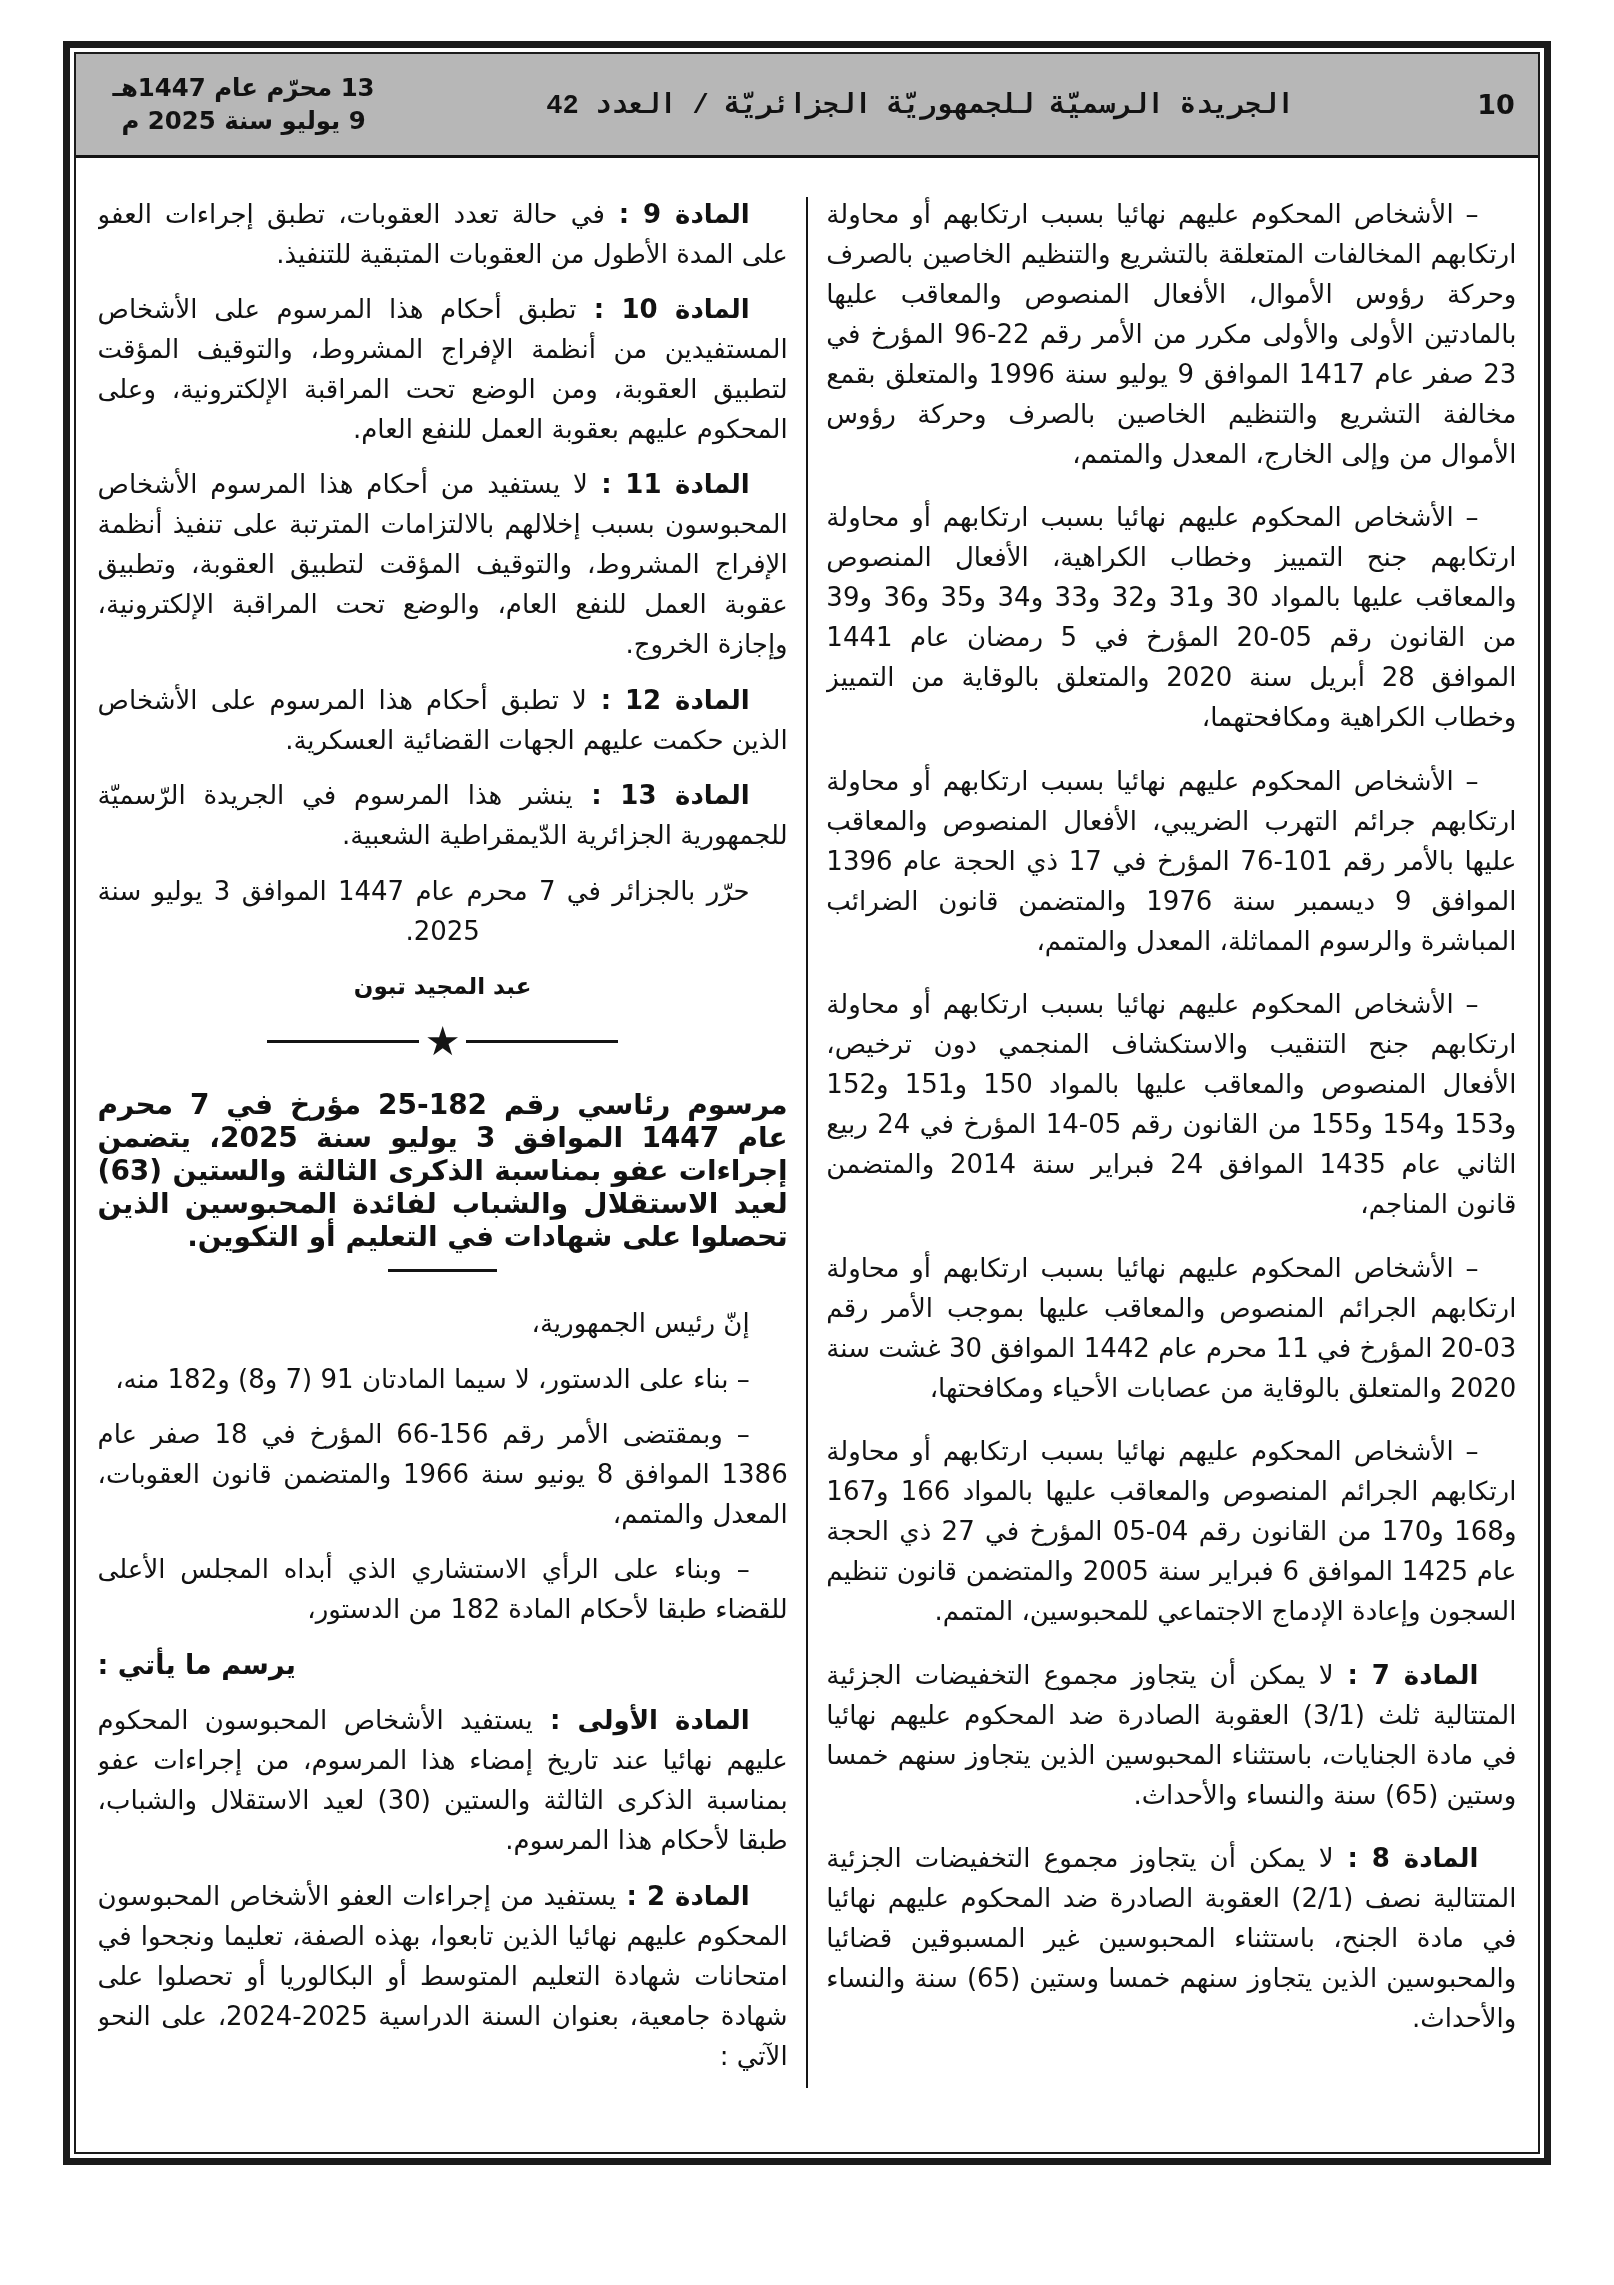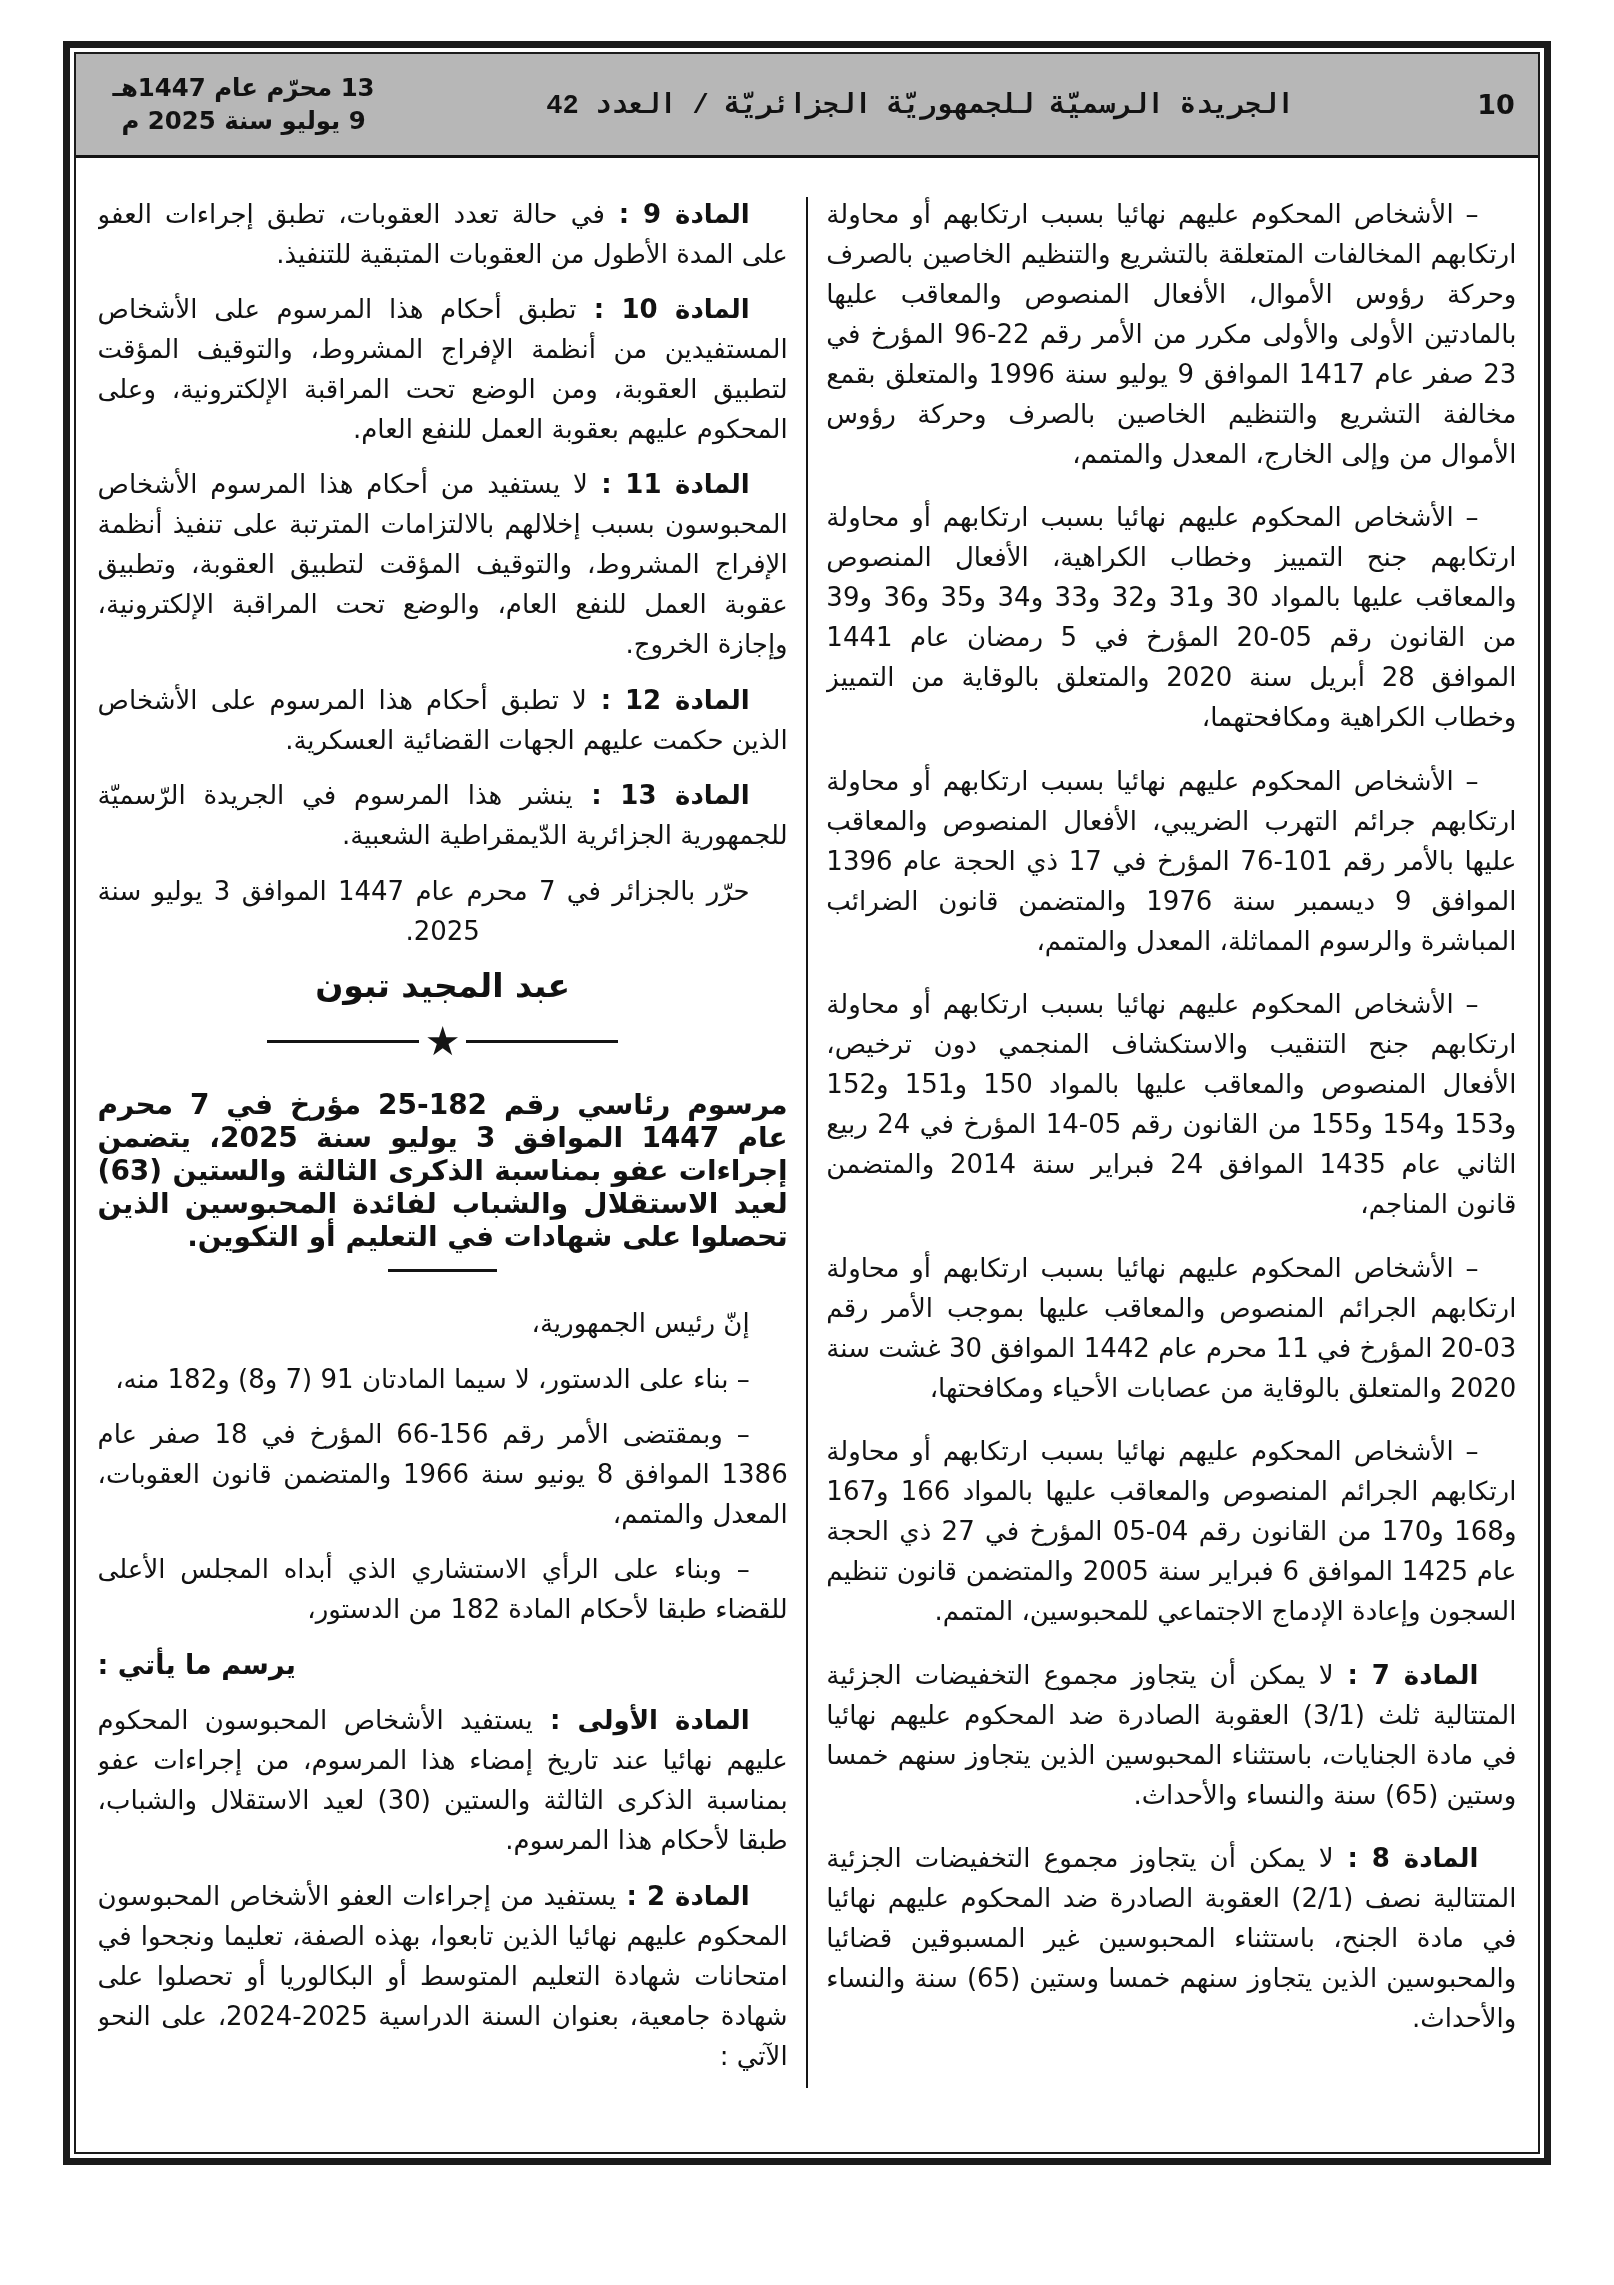--- a/index.html
+++ b/index.html
@@ -77,21 +77,21 @@
     line-height: 40px;
     text-align: justify;
     text-indent: 38px;
   }
   .col-left p { margin-bottom: 15.4px; }
   .art b { font-weight: bold; }
   .issued { text-align: justify; text-align-last: center; margin-bottom: 18px; margin-top: 8px; }
   .sig {
     text-align: center;
     font-weight: bold;
-    font-size: 33px;
+    font-size: 23px;
     text-indent: 0;
     margin: 14.5px 0 22px;
   }
   .star-sep {
     display: flex;
     align-items: center;
     justify-content: center;
     margin: 9px 0 27px;
   }
   .star-sep .bar { width: 152px; height: 3.6px; background: #141414; }

